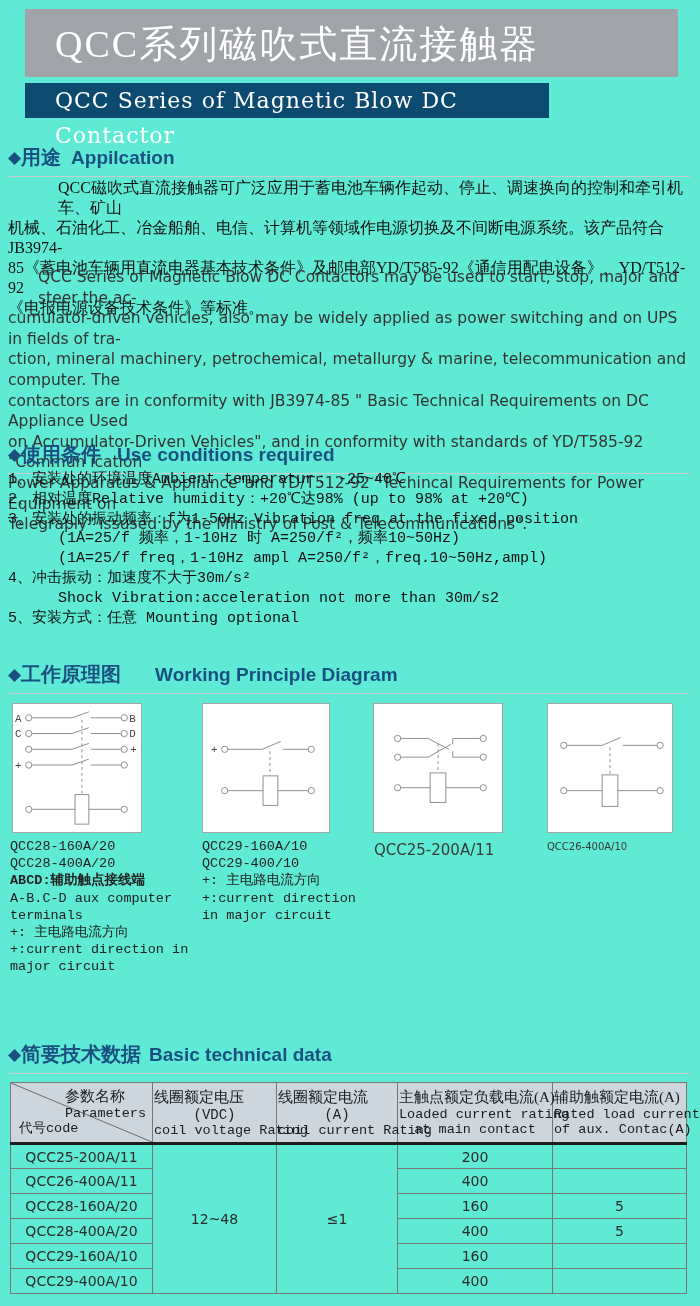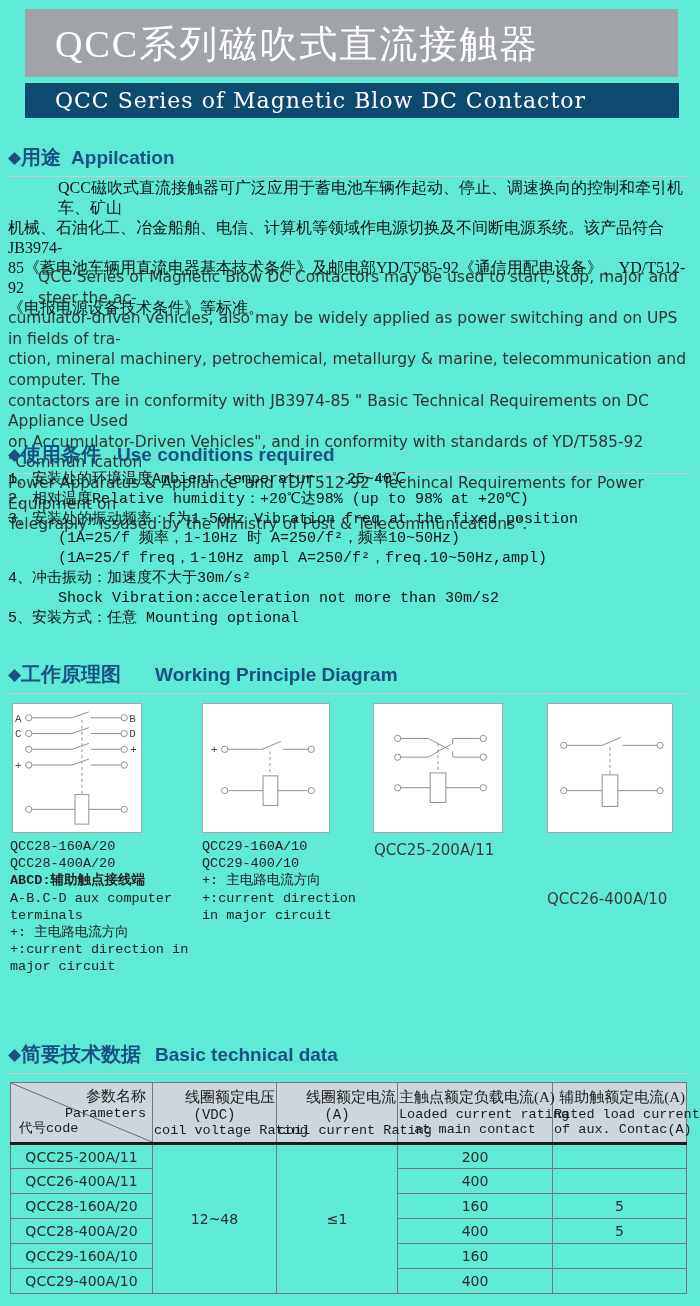--- a/index.html
+++ b/index.html
@@ -4,31 +4,31 @@
 <style>
   * { margin:0; padding:0; box-sizing:border-box; }
   html,body { background:#ffffff; }
   .page { position:relative; width:700px; height:1306px; background:#5eead4; overflow:hidden;
           font-family:"Liberation Sans", sans-serif; color:#222;padding-left:10px; }
 
   
   .bar-zh { position:absolute; left:25px; top:9px; width:653px; height:68px;
             background:#a0a4a9; color:#fff; font-family:"Liberation Serif", serif;
             font-size:38px; line-height:70px; padding-left:30px; letter-spacing:2px; }
-  .bar-en { position:absolute; left:25px; top:83px; width:654px; height:35px;
+  .bar-en { position:absolute; left:25px; top:83px; width:524px; height:35px;
             background:#0d4a70; color:#fff; font-family:"DejaVu Serif", serif;
             font-size:22px; line-height:35px; padding-left:30px; letter-spacing:1px; }
 
   
   .sec-head { position:absolute; left:8px; width:682px; border-bottom:1px solid #c9cdd1;
               padding-bottom:5px; white-space:nowrap; }
   .sec-head .marker { color:#1a5080; font-size:17px; vertical-align:1px; }
   .sec-head .zh { color:#1a5080; font-weight:bold; font-size:20px; }
   .sec-head .en { color:#1a5080; font-weight:bold; font-size:19px; }
-  .g1 { margin-left:10px; } .g2 { margin-left:16px; } .g3 { margin-left:34px; } .g4 { margin-left:14px;text-align:right; }
+  .g1 { margin-left:10px; } .g2 { margin-left:16px; } .g3 { margin-left:34px; } .g4 { margin-left:8px;text-align:right; }
   #head-application { top:144px; }
   #head-conditions  { top:441px; }
   #head-working     { top:661px; }
   #head-technical   { top:1041px; }
 
   
   .para-zh { position:absolute; left:8px; top:178px; width:688px;
              font-family:"Liberation Serif", serif; font-size:16px; line-height:20px; color:#111; }
   .para-zh .first { padding-left:50px; }
   .para-en { position:absolute; left:8px; top:267px; width:688px;
@@ -51,31 +51,31 @@
   .wire  { stroke:#8f8f8f; stroke-width:1; fill:none; }
   .dash  { stroke:#8f8f8f; stroke-width:1; stroke-dasharray:3,3; fill:none; }
   .coil  { fill:#fff; stroke:#8f8f8f; stroke-width:1; }
   .lbl   { fill:#444; font-family:"Liberation Mono", monospace; font-size:11px; }
 
   .cap { position:absolute; color:#222; }
   .cap-mono { font-family:"Liberation Mono", monospace; font-size:13.5px; line-height:17.2px; }
   #cap1 { left:10px;  top:838px; }
   #cap2 { left:202px; top:838px; }
   #cap3 { left:374px; top:841px; font-family:"DejaVu Sans", sans-serif; font-size:15px; color:#3a3a3a; }
-  #cap4 { left:547px; top:890px; font-family:"DejaVu Sans", sans-serif; font-size:15px; color:#3a3a3a; }
+  #cap4 { left:547px; top:841px; font-family:"DejaVu Sans", sans-serif; font-size:10px; color:#3a3a3a; }
   .cap .bold-line { font-weight:bold; }
 
   
   table.tech { position:absolute; left:10px; top:1082px; width:676px;
                border-collapse:collapse; table-layout:fixed;
                border:1px solid #555; }
   table.tech th, table.tech td { border:1px solid #777; }
   table.tech thead th { background:#ccd6dc; height:61px; font-weight:normal;
                         border-bottom:3px solid #1d1d1d; vertical-align:middle; padding:0 1px; }
-  .h-zh  { font-family:"Liberation Serif", serif; font-size:15px; color:#1c1c1c; text-align:right; white-space:nowrap; }
+  .h-zh  { font-family:"Liberation Serif", serif; font-size:15px; color:#1c1c1c; text-align:left; white-space:nowrap; }
   .h-unit{ font-family:"Liberation Mono", monospace; font-size:14px; color:#1c1c1c; text-align:center; }
   .h-en  { font-family:"Liberation Mono", monospace; font-size:13.5px; color:#1c1c1c; text-align:center; white-space:nowrap; }
   th.corner { position:relative; padding:0; }
   .corner-svg { position:absolute; left:0; top:0; width:100%; height:100%; }
   .corner-top { position:absolute; top:4px; right:6px; text-align:right; }
   .corner-bottom { position:absolute; bottom:5px; left:8px; }
   table.tech tbody td { height:25px; text-align:center; vertical-align:middle;
                         font-family:"DejaVu Sans", sans-serif; font-size:14px; color:#2b2b2b; }
   td.merged { font-size:14px; color:#2b2b2b; }
 </style>

